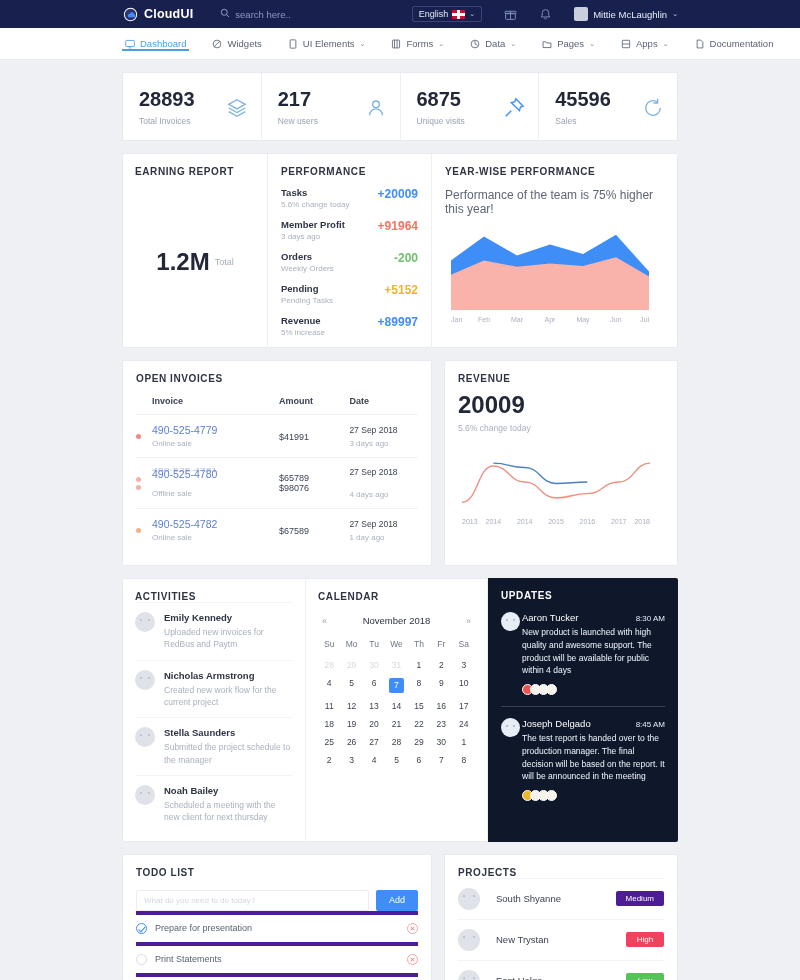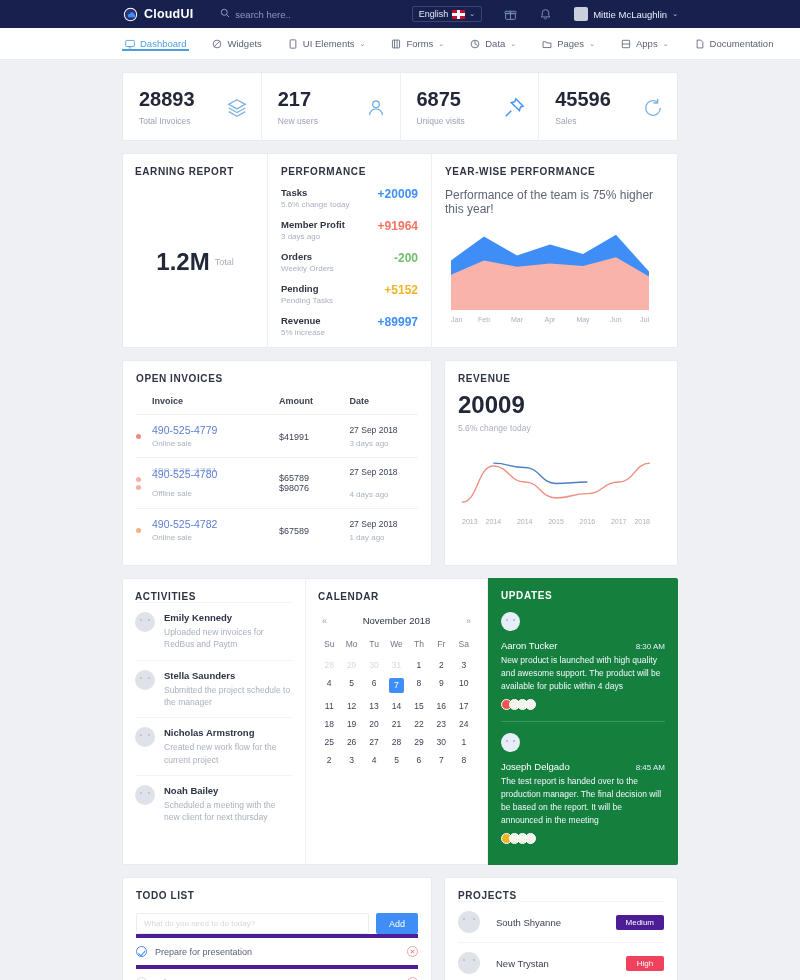--- a/index.html
+++ b/index.html
@@ -190,25 +190,25 @@
   .cal-grid { display: grid; grid-template-columns: repeat(7, 1fr); margin-top: 9px; }
   .cal-dow { font-size: 8.5px; color: #6f7687; text-align: center; padding: 4px 0 7px; }
   .cal-day { font-size: 8.5px; color: #3b4253; text-align: center; padding: 4px 0; }
   .cal-day.mut { color: #d5d9e1; }
   .cal-day.sel span {
     display: inline-block; width: 15px; height: 15px; line-height: 15px;
     background: #3f8ef7; color: #fff; border-radius: 2px;
   }
 
   .updates {
-    flex: 1; background: #15803d; padding: 12px 13px 10px 13px;
+    flex: 1; background: #0f172a; padding: 12px 13px 10px 13px;
     border-radius: 0 2px 2px 0; color: #fff;
   }
   .upd-title { font-size: 10px; font-weight: bold; letter-spacing: .6px; color: #fff; }
-  .upd-item { display: flex; gap: 9px; padding: 11px 0; flex-direction: column; }
+  .upd-item { display: flex; gap: 2px; padding: 11px 0; }
   .upd-item + .upd-item { border-top: 1px solid rgba(255,255,255,.18); }
   .upd-av { width: 19px; height: 19px; border-radius: 50%; background: #e8eef8; flex-shrink: 0; position: relative; }
   .upd-av::before, .upd-av::after {
     content: ""; position: absolute; top: 7px; width: 2px; height: 2px; border-radius: 50%; background: #9fb4d4;
   }
   .upd-av::before { left: 5px; }
   .upd-av::after { right: 5px; }
   .upd-top { display: flex; justify-content: space-between; align-items: baseline; }
   .upd-name { font-size: 9.5px; color: #fff; }
   .upd-time { font-size: 8px; color: #e5eefc; }
@@ -609,29 +609,29 @@
       <div class="act-item">
         <span class="avatar"></span>
         <div>
           <div class="act-name">Emily Kennedy</div>
           <div class="act-desc">Uploaded new invoices for RedBus and Paytm</div>
         </div>
       </div>
       <div class="act-item">
         <span class="avatar"></span>
         <div>
-          <div class="act-name">Stella Saunders</div>
-          <div class="act-desc">Submitted the project schedule to the manager</div>
+          <div class="act-name">Nicholas Armstrong</div>
+          <div class="act-desc">Created new work flow for the current project</div>
         </div>
       </div>
       <div class="act-item">
         <span class="avatar"></span>
         <div>
-          <div class="act-name">Nicholas Armstrong</div>
-          <div class="act-desc">Created new work flow for the current project</div>
+          <div class="act-name">Stella Saunders</div>
+          <div class="act-desc">Submitted the project schedule to the manager</div>
         </div>
       </div>
       <div class="act-item">
         <span class="avatar"></span>
         <div>
           <div class="act-name">Noah Bailey</div>
           <div class="act-desc">Scheduled a meeting with the new client for next thursday</div>
         </div>
       </div>
     </div>

